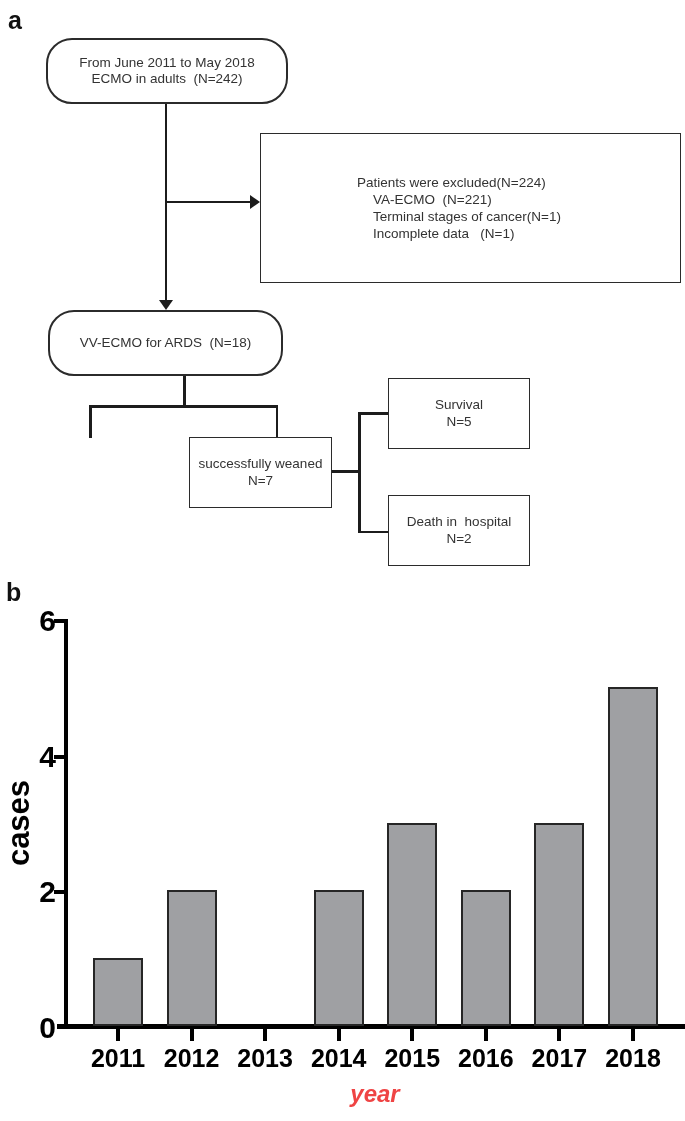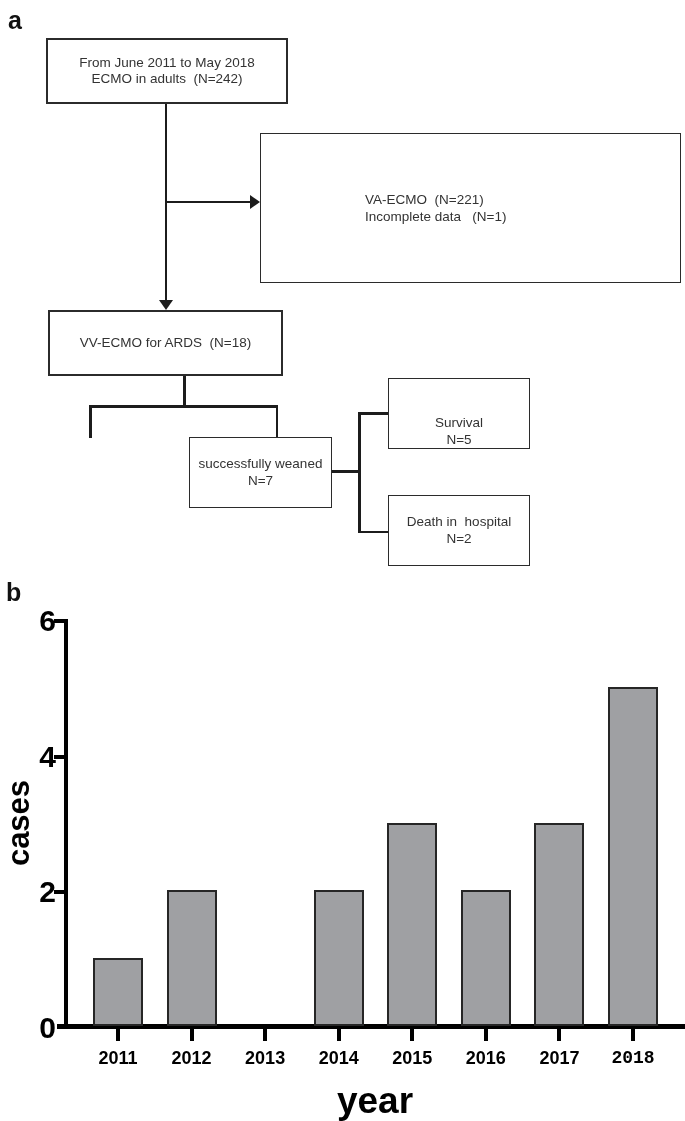--- a/index.html
+++ b/index.html
@@ -3,62 +3,64 @@
 <meta charset="utf-8">
 <style>
   html,body{margin:0;padding:0;background:#ffffff;}
   .fig{position:relative;width:685px;height:1121px;background:#ffffff;overflow:hidden;
        font-family:"Liberation Sans",sans-serif;}
   .panel-label{position:absolute;font-size:25px;font-weight:bold;color:#111;line-height:1;}
   
   .fbox{position:absolute;border:1.6px solid #2b2b2b;background:#fff;display:flex;
         flex-direction:column;align-items:center;justify-content:center;
         color:#333;font-size:13.5px;line-height:16.5px;text-align:center;box-sizing:border-box;}
-  .fbox.heavy{border-width:2px;}
+  .fbox.heavy{border-width:2px;border-radius:26px;}
   .fbox .line{white-space:pre-wrap;}
   .fbox.left-align{align-items:flex-start;text-align:left;padding-left:96px;}
-  .fbox .indent{margin-left:8px;}
+  .fbox .indent{margin-left:16px;}
   
   .cline{position:absolute;background:#1c1c1c;}
   .arrow-down{position:absolute;width:0;height:0;border-left:7px solid transparent;
               border-right:7px solid transparent;border-top:10px solid #1c1c1c;}
   .arrow-right{position:absolute;width:0;height:0;border-top:7px solid transparent;
                border-bottom:7px solid transparent;border-left:10px solid #1c1c1c;}
   
   .axis{position:absolute;background:#000;}
   .ytick-label{position:absolute;width:56px;text-align:right;font-size:30px;font-weight:bold;
                color:#000;line-height:34px;}
-  .xtick-label{position:absolute;width:76px;text-align:center;font-size:18px;font-weight:bold;
+  .xtick-label{position:absolute;width:76px;text-align:center;font-size:25px;font-weight:bold;
                color:#000;line-height:30px;}
   .tickmark{position:absolute;background:#000;}
   .bar{position:absolute;box-sizing:border-box;border:2px solid #262626;}
   .ylabel{position:absolute;width:160px;height:40px;text-align:center;font-size:31px;
           font-weight:bold;color:#000;transform:rotate(-90deg);line-height:40px;}
-  .xlabel{position:absolute;text-align:center;font-size:37px;font-weight:bold;color:#000000;}
+  .xlabel{position:absolute;text-align:center;font-size:24px;font-weight:bold;color:#ef4444;font-style:italic;}
 </style>
 </head>
 <body>
 
 <div class="fig">
 
   <div class="panel-label" style="left:8px;top:8px;">a</div>
 
   <div class="fbox heavy" style="left:46px;top:38px;width:242px;height:66px;">
     <div class="line">From June 2011 to May 2018</div>
     <div class="line">ECMO in adults  (N=242)</div>
   </div>
 
   <div class="cline" style="left:165px;top:104px;width:2px;height:197px;"></div>
   <div class="arrow-down" style="left:159px;top:300px;"></div>
 
   <div class="cline" style="left:165px;top:201px;width:85px;height:2px;"></div>
   <div class="arrow-right" style="left:250px;top:195px;"></div>
 
   <div class="fbox left-align" style="left:260px;top:133px;width:421px;height:150px;line-height:17px;">
+    <div class="line">Patients were excluded(N=224)</div>
     <div class="line indent">VA-ECMO  (N=221)</div>
+    <div class="line indent">Terminal stages of cancer(N=1)</div>
     <div class="line indent">Incomplete data   (N=1)</div>
   </div>
 
   <div class="fbox heavy" style="left:48px;top:310px;width:235px;height:66px;">
     <div class="line">VV-ECMO for ARDS  (N=18)</div>
   </div>
 
   <div class="cline" style="left:183px;top:376px;width:2.5px;height:31px;"></div>
   <div class="cline" style="left:89px;top:405px;width:189px;height:2.5px;"></div>
   <div class="cline" style="left:89px;top:405px;width:2.5px;height:33px;"></div>
@@ -68,21 +70,21 @@
   <div class="fbox" style="left:189px;top:437px;width:143px;height:71px;">
     <div class="line">successfully weaned</div>
     <div class="line">N=7</div>
   </div>
 
   <div class="cline" style="left:332px;top:470px;width:28px;height:2.5px;"></div>
   <div class="cline" style="left:358px;top:412px;width:2.5px;height:121px;"></div>
   <div class="cline" style="left:358px;top:412px;width:30px;height:2.5px;"></div>
   <div class="cline" style="left:358px;top:530.5px;width:30px;height:2.5px;"></div>
 
-  <div class="fbox" style="left:388px;top:378px;width:142px;height:71px;justify-content:flex-end;">
+  <div class="fbox" style="left:388px;top:378px;width:142px;height:71px;">
     <div class="line">Survival</div>
     <div class="line">N=5</div>
   </div>
 
   <div class="fbox" style="left:388px;top:495px;width:142px;height:71px;justify-content:center;">
     <div class="line">Death in  hospital</div>
     <div class="line">N=2</div>
   </div>
 
   <div class="panel-label" style="left:6px;top:580px;">b</div>
@@ -116,15 +118,15 @@
     <div class="tickmark" style="left:410.28px;top:1029px;width:4px;height:12px;"></div>
     <div class="xtick-label" style="left:374.28px;top:1043px;">2015</div>
     <div class="bar" style="left:387.28px;top:822.5px;width:50px;height:203.5px;background:#9fa0a3;border-color:#262626;"></div>
     <div class="tickmark" style="left:483.84999999999997px;top:1029px;width:4px;height:12px;"></div>
     <div class="xtick-label" style="left:447.84999999999997px;top:1043px;">2016</div>
     <div class="bar" style="left:460.84999999999997px;top:890.3333333333334px;width:50px;height:135.66666666666666px;background:#9fa0a3;border-color:#262626;"></div>
     <div class="tickmark" style="left:557.42px;top:1029px;width:4px;height:12px;"></div>
     <div class="xtick-label" style="left:521.42px;top:1043px;">2017</div>
     <div class="bar" style="left:534.42px;top:822.5px;width:50px;height:203.5px;background:#9fa0a3;border-color:#262626;"></div>
     <div class="tickmark" style="left:630.99px;top:1029px;width:4px;height:12px;"></div>
-    <div class="xtick-label" style="left:594.99px;top:1043px;font-family:Liberation Mono, monospace;">2018</div>
+    <div class="xtick-label" style="left:594.99px;top:1043px;">2018</div>
     <div class="bar" style="left:607.99px;top:686.8333333333334px;width:50px;height:339.16666666666663px;background:#9fa0a3;border-color:#262626;"></div>
   </div>
 
 </body></html>

